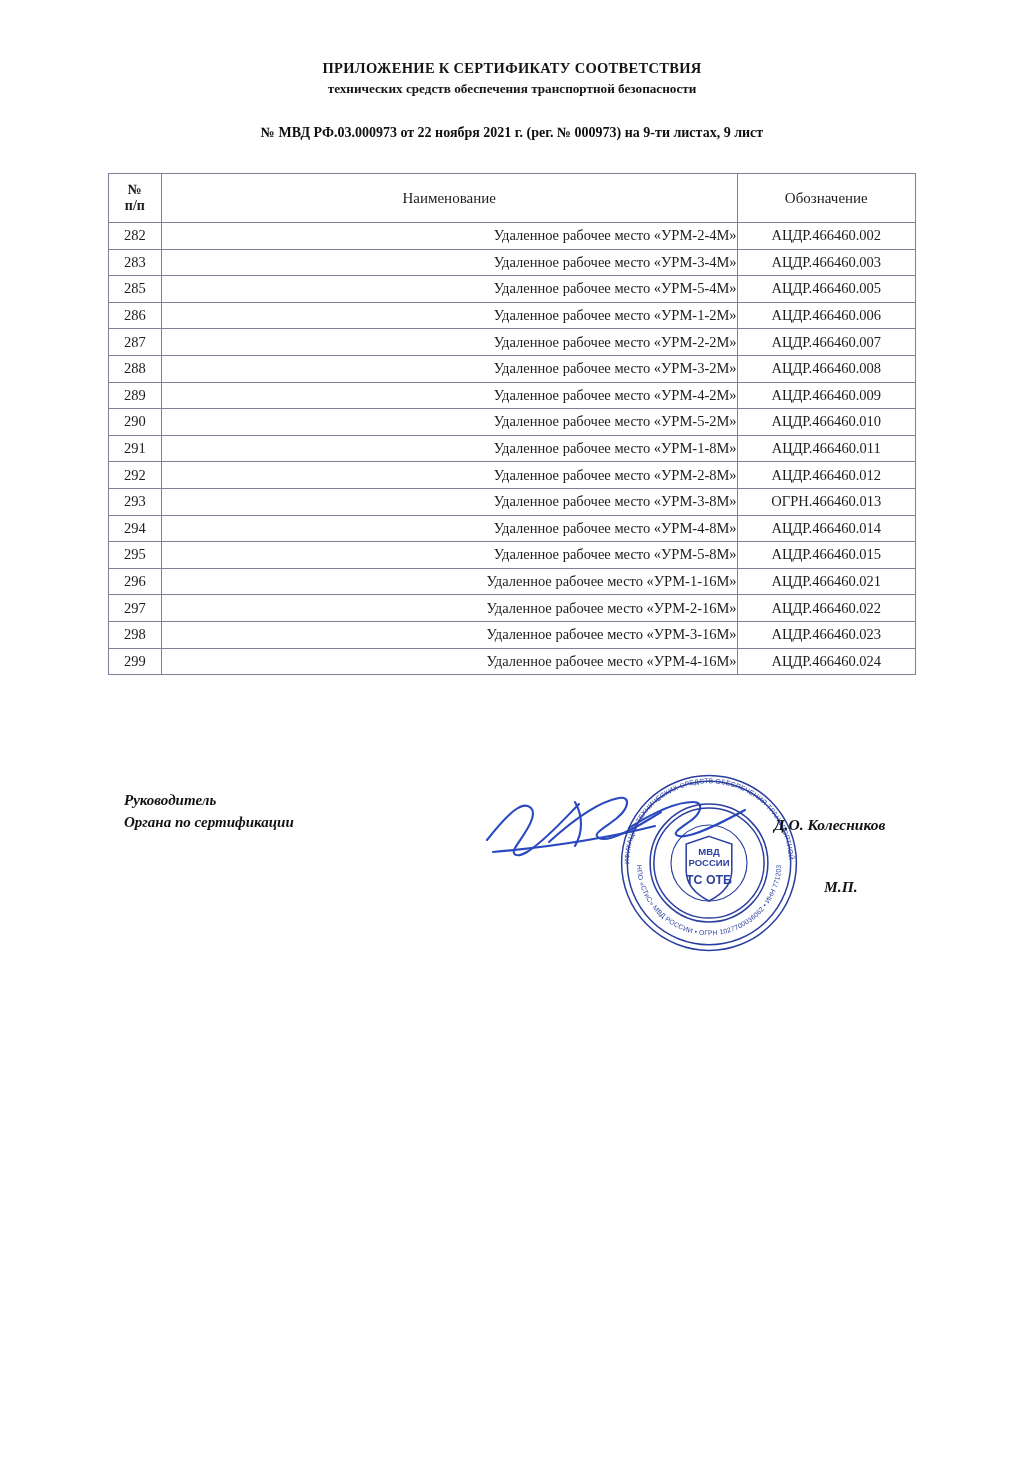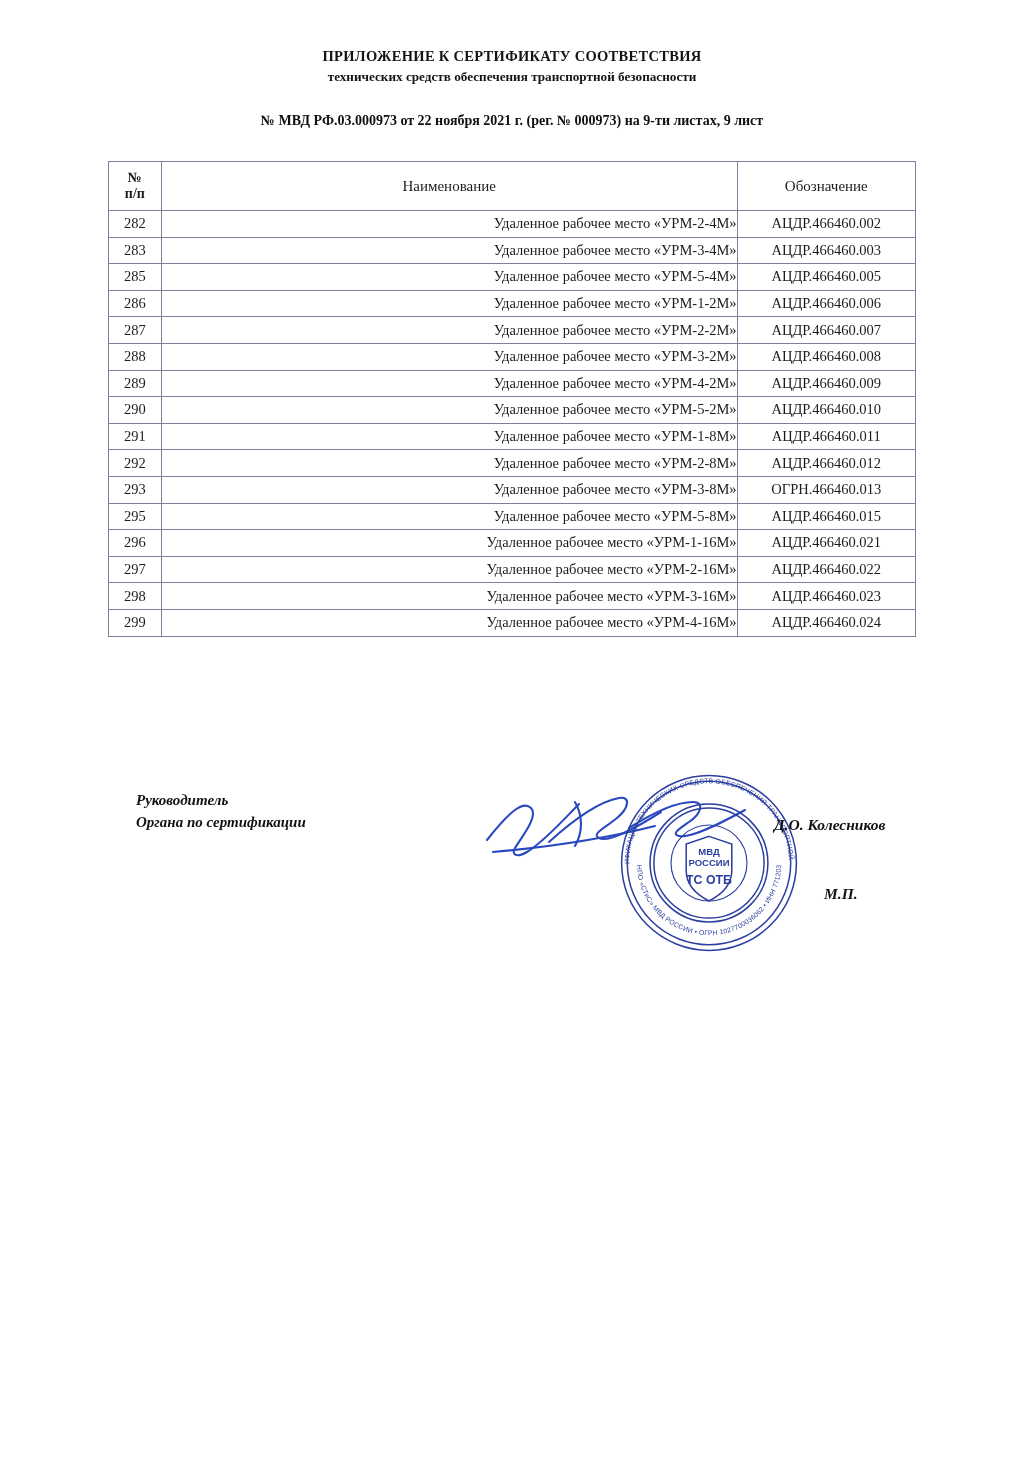--- a/index.html
+++ b/index.html
@@ -10,21 +10,21 @@
   body {
     width: 1024px;
     height: 1457px;
     position: relative;
     font-family: "Liberation Serif", serif;
     color: #1c1c1c;
   }
   .page {
     position: absolute;
     inset: 0;
-    padding: 0;
+    padding: 12px;
   }
   
   .doc-header {
     text-align: center;
     margin-top: 48px;
   }
   .doc-header .line1 {
     font-weight: bold;
     font-size: 14.5px;
     letter-spacing: 0.3px;
@@ -95,41 +95,41 @@
   
   .sign-block {
     position: absolute;
     left: 124px;
     top: 790px;
     width: 840px;
     height: 190px;
   }
   .sign-role {
     position: absolute;
-    left: 12px;
+    left: 0;
     top: 0;
     font-style: italic;
     font-weight: bold;
     font-size: 15px;
     line-height: 1.45;
     color: #111;
   }
   .sign-name {
     position: absolute;
     left: 650px;
     top: 26px;
     font-style: italic;
     font-weight: bold;
     font-size: 15.5px;
     color: #111;
   }
   .sign-mp {
     position: absolute;
     left: 700px;
-    top: 95px;
+    top: 88px;
     font-style: italic;
     font-weight: bold;
     font-size: 15.5px;
     color: #111;
   }
   
   .scribble {
     position: absolute;
     left: 355px;
     top: -8px;
@@ -232,20 +232,25 @@
           </tr>
           <tr>
             <td class="c-num">292</td>
             <td class="c-name">Удаленное рабочее место «УРМ-2-8М»</td>
             <td class="c-desig">АЦДР.466460.012</td>
           </tr>
           <tr>
             <td class="c-num">293</td>
             <td class="c-name">Удаленное рабочее место «УРМ-3-8М»</td>
             <td class="c-desig">ОГРН.466460.013</td>
+          </tr>
+          <tr>
+            <td class="c-num">294</td>
+            <td class="c-name">Удаленное рабочее место «УРМ-4-8М»</td>
+            <td class="c-desig">АЦДР.466460.014</td>
           </tr>
           <tr>
             <td class="c-num">295</td>
             <td class="c-name">Удаленное рабочее место «УРМ-5-8М»</td>
             <td class="c-desig">АЦДР.466460.015</td>
           </tr>
           <tr>
             <td class="c-num">296</td>
             <td class="c-name">Удаленное рабочее место «УРМ-1-16М»</td>
             <td class="c-desig">АЦДР.466460.021</td>

